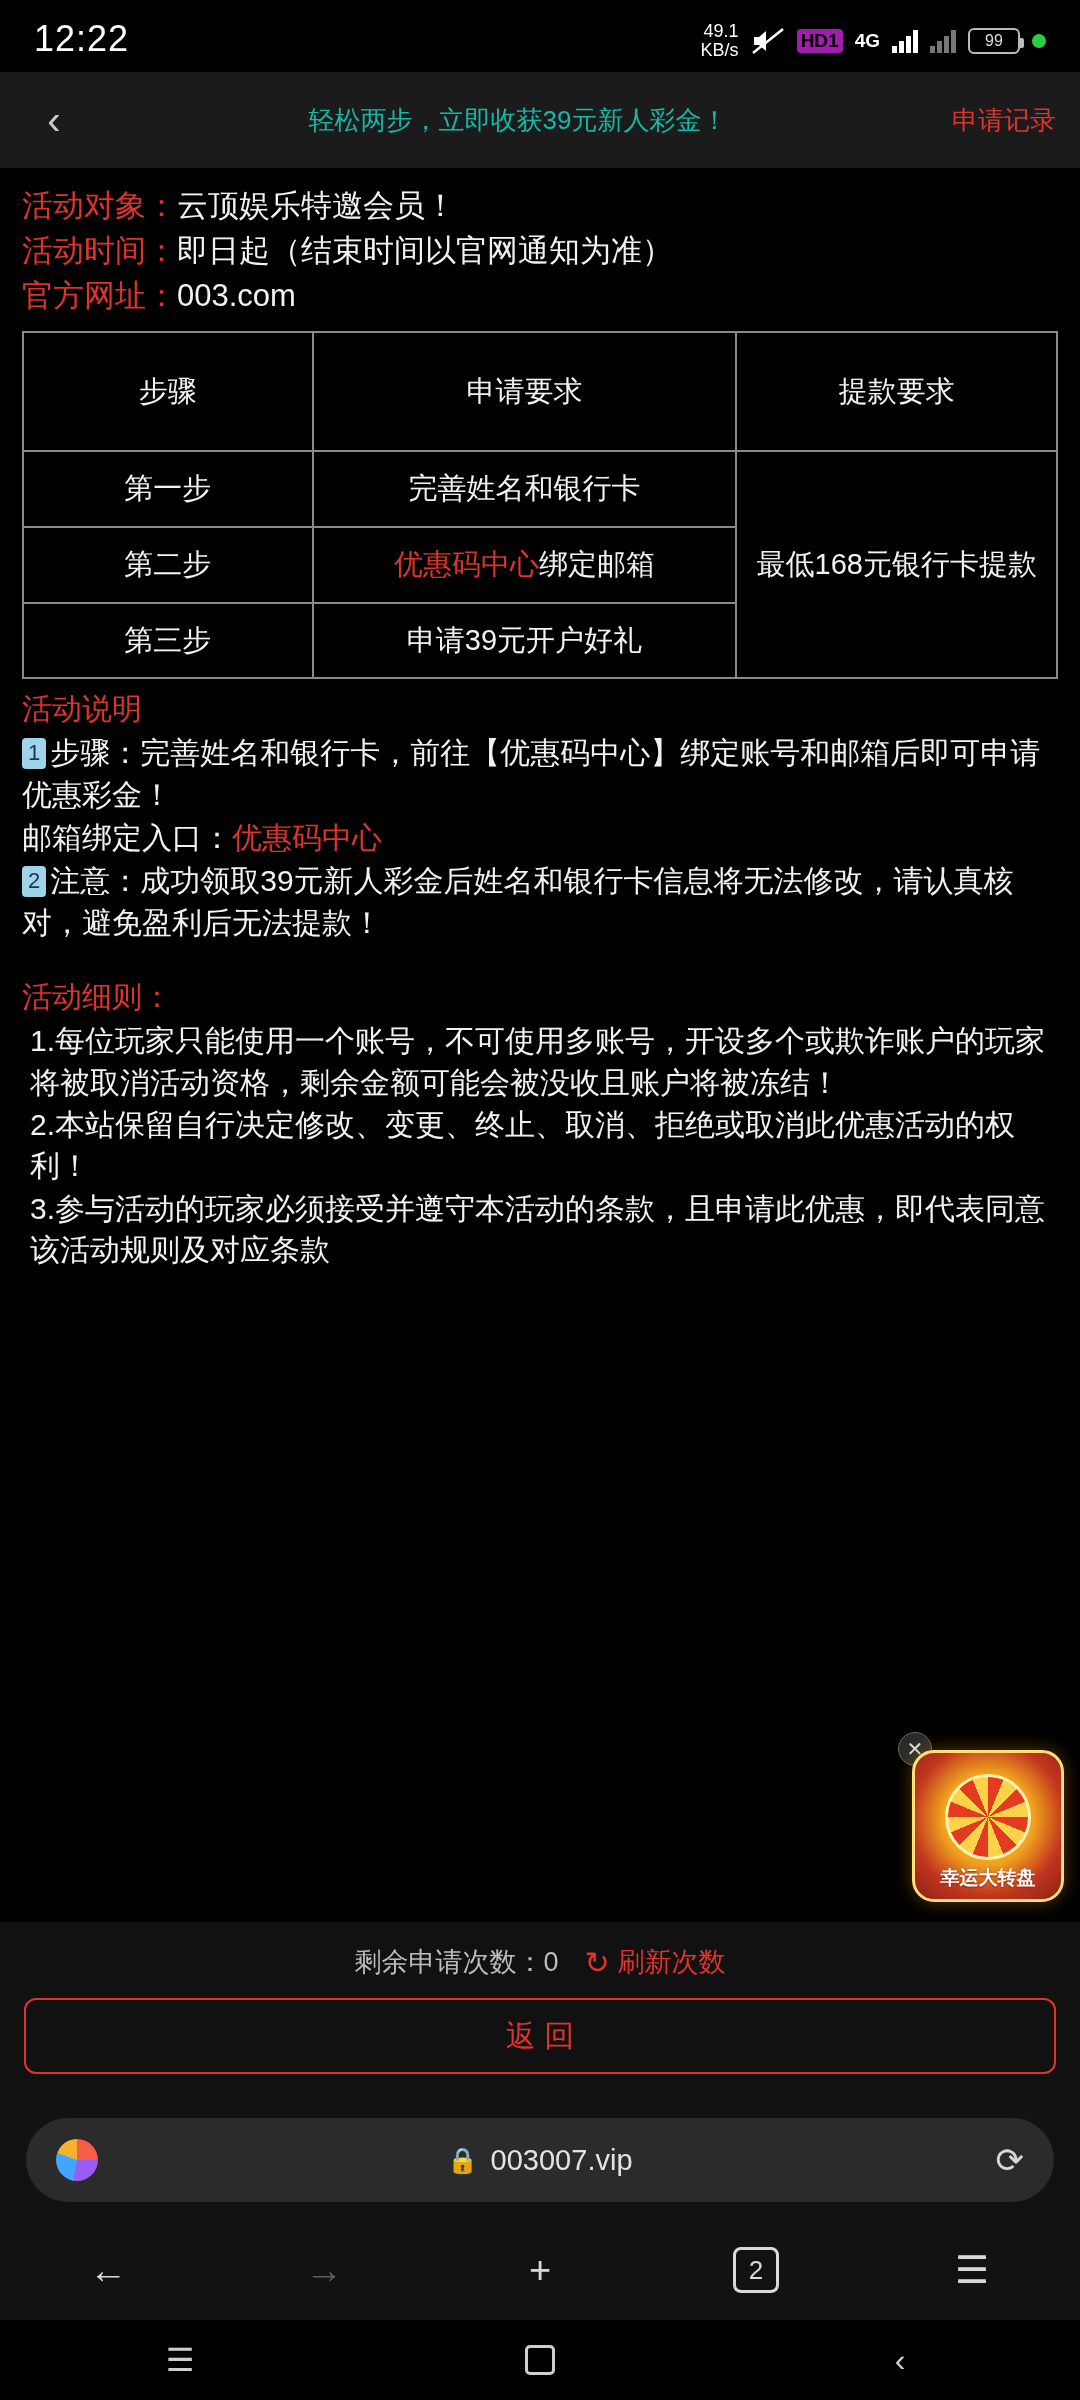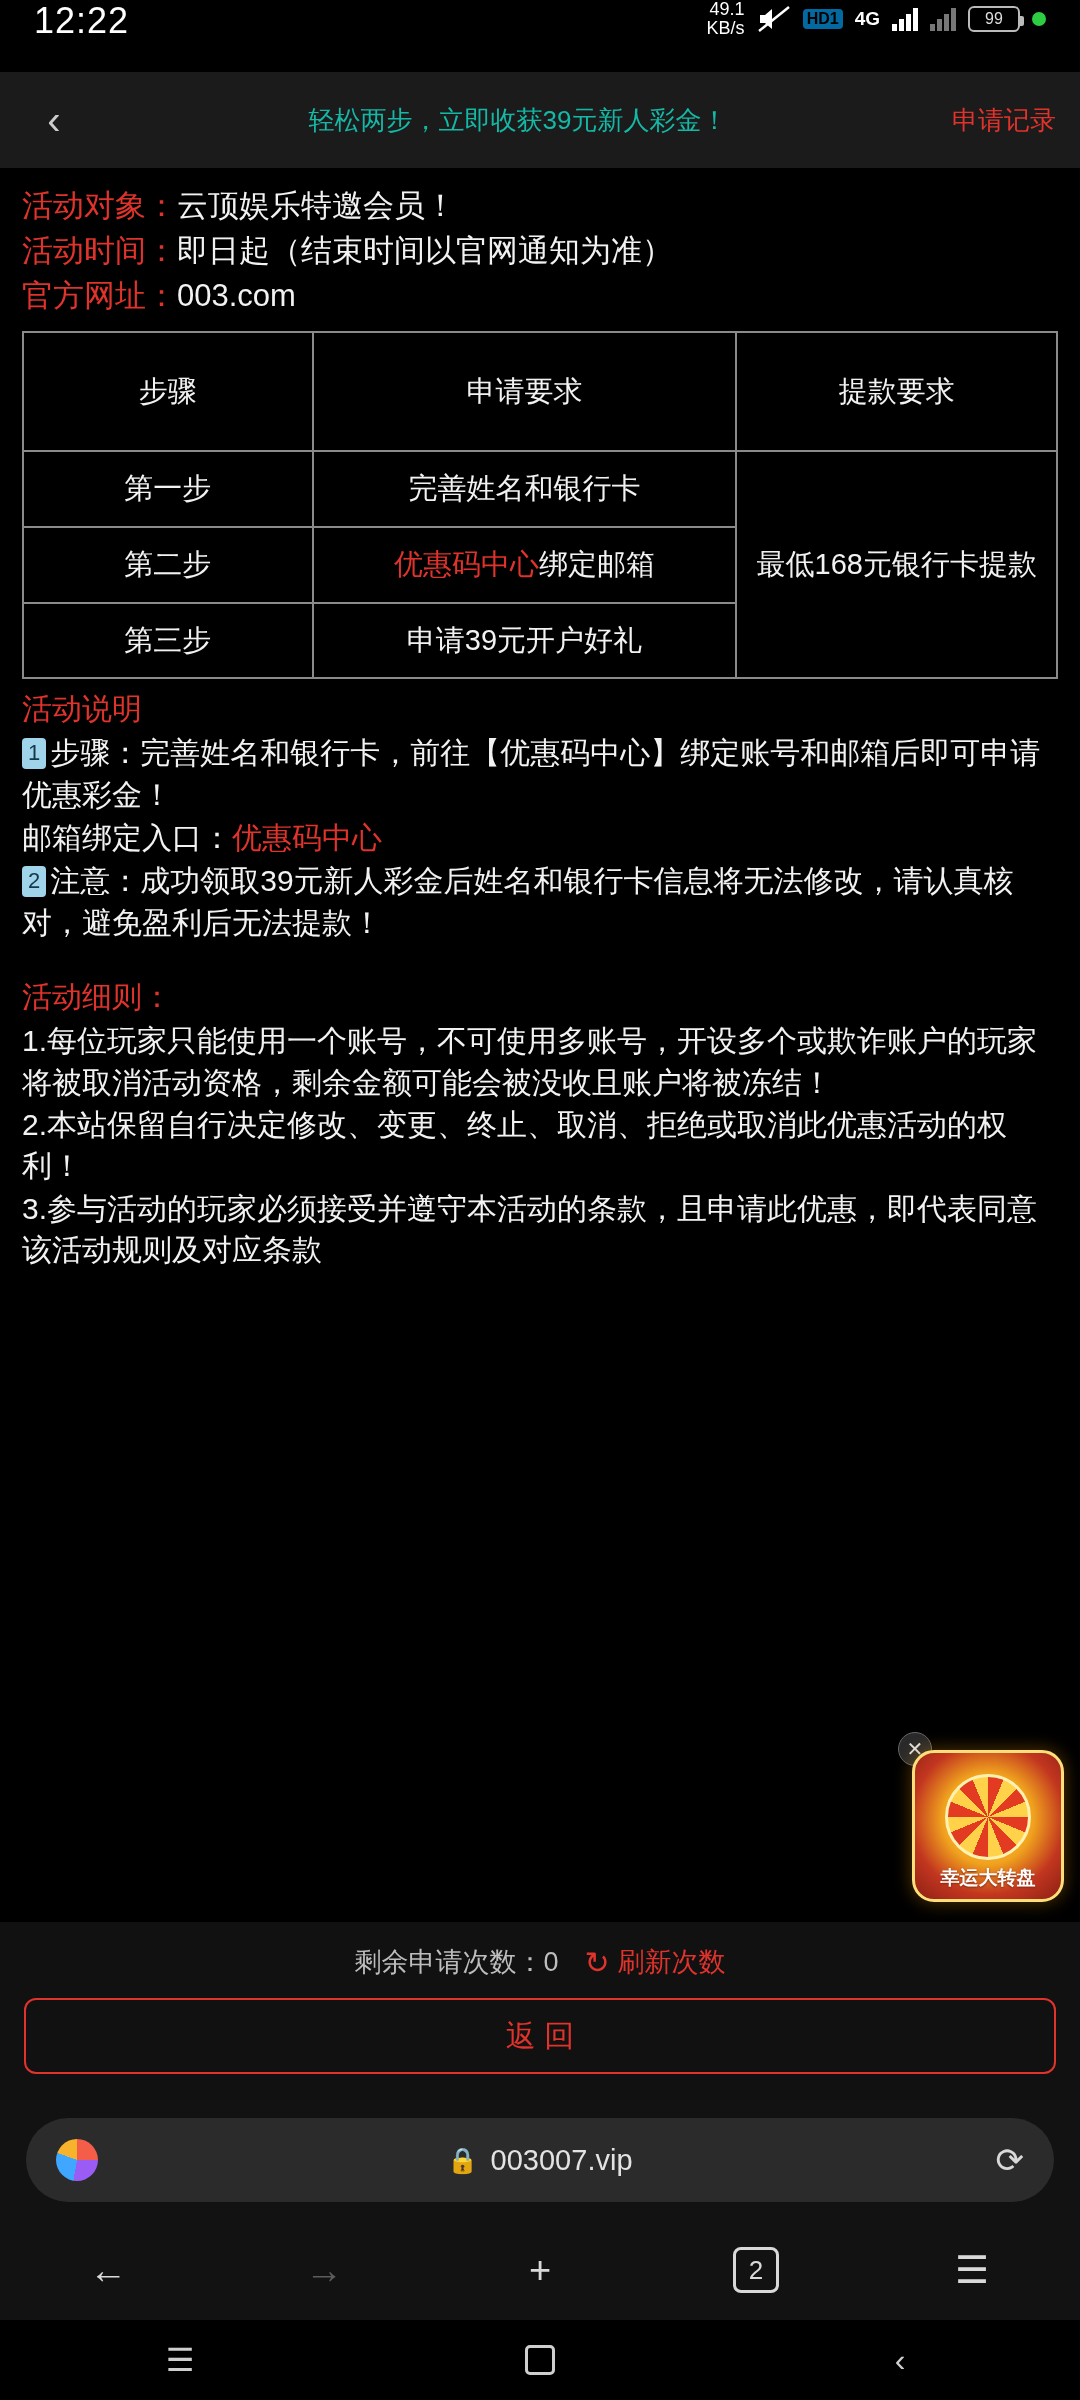--- a/index.html
+++ b/index.html
@@ -9,33 +9,33 @@
     background: #000;
     font-family: "Liberation Sans", sans-serif;
     overflow: hidden;
   }
   body { position: relative; }
 
   
   .statusbar {
     height: 72px;
     display: flex;
-    align-items: flex-start;
+    align-items: flex-end;
     justify-content: space-between;
-    padding: 0 34px;
+    padding: 12px 34px;
     color: #fff;
     background: #000;
     border-radius: 19px;
   }
   .statusbar .clock { font-size: 36px; letter-spacing: 1px; }
   .status-right { display: flex; align-items: center; gap: 12px; }
   .net-speed { font-size: 18px; line-height: 1.05; text-align: right; }
   .icon-box { display: flex; align-items: center; }
   .hd-badge {
-    font-size: 16px; font-weight: bold; background: #0369a1; color: #000;
+    font-size: 19px; font-weight: bold; background: #a21caf; color: #000;
     border-radius: 4px; padding: 1px 4px;
   }
   .net-type { font-size: 19px; font-weight: bold; }
   .bars { display: flex; align-items: flex-end; gap: 2px; height: 24px; }
   .bars i { display: block; width: 5px; background: #fff; }
   .bars i:nth-child(1) { height: 7px; }
   .bars i:nth-child(2) { height: 12px; }
   .bars i:nth-child(3) { height: 17px; }
   .bars i:nth-child(4) { height: 23px; }
   .bars.dim i { background: #777; }
@@ -113,21 +113,21 @@
   .col3 { width: 31%; }
   .red { color: #e0332c; margin-top: 16px; }
 
   .block-title { color: #e0332c; font-size: 30px; margin: 6px 0 2px; }
   .para { font-size: 30px; line-height: 1.38; color: #f2f2f2; margin: 2px 0; }
   .numbox {
     display: inline-block; background: #9fd4ea; color: #15374a; font-size: 22px;
     border-radius: 4px; padding: 0 6px; margin-right: 4px; vertical-align: 3px;
   }
   .gap { height: 26px; }
-  .rules .para { margin: 1px 0; }
+  .rules .para { margin: 1px 8px; }
   .fadeout {
     position: absolute; left: 0; right: 0; bottom: 0; height: 70px;
     background: linear-gradient(to bottom, rgba(0,0,0,0), #000 80%);
   }
 
   
   .wheel {
     position: absolute;
     right: 16px;
     bottom: 498px;

